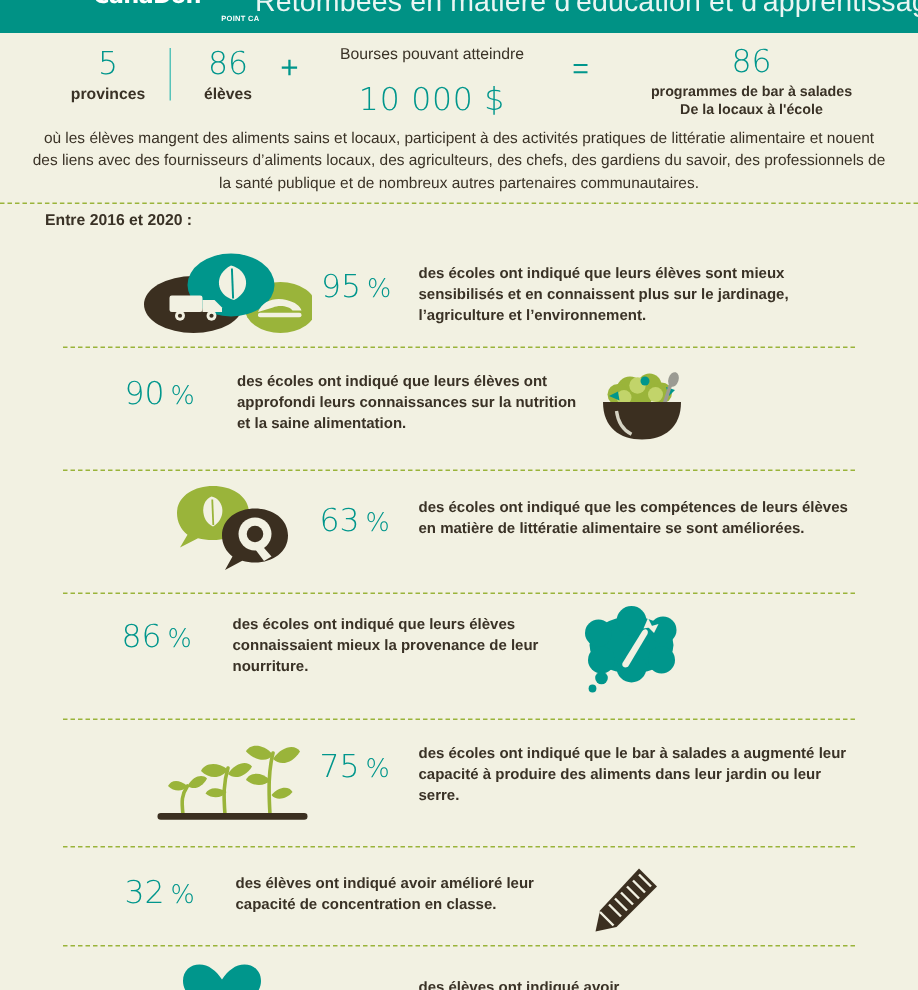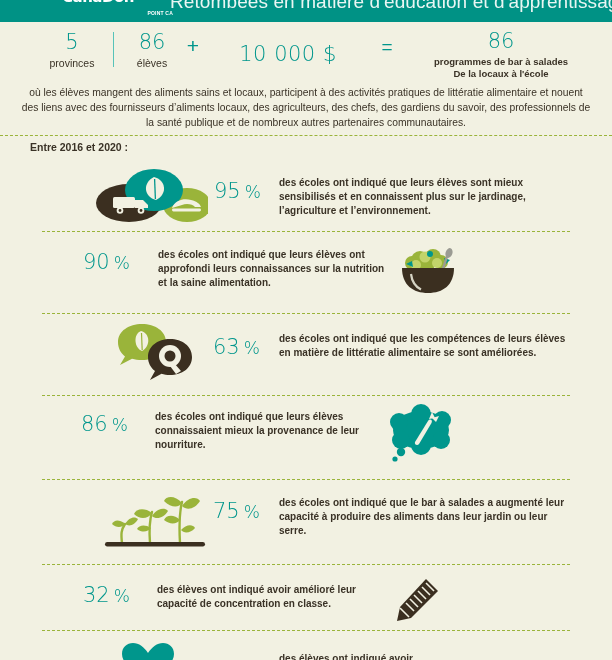--- a/index.html
+++ b/index.html
@@ -74,20 +74,21 @@
   .stat-num {
     color: #00968c;
     font-weight: 300;
     font-family: "DejaVu Sans", sans-serif;
     line-height: 1;
   }
   .stat-lbl {
     color: #3a3226;
     font-size: 10.5px;
     line-height: 1.1;
+    font-weight: bold;
   }
 
   .s-provinces {
     position: absolute;
     left: 36px;
     top: 2px;
     width: 72px;
     text-align: center;
   }
   .s-provinces .stat-num { font-size: 21px; }
@@ -273,20 +274,21 @@
   <div class="divider-v"></div>
 
   <div class="s-ecoles">
     <div class="stat-num">86</div>
     <div class="stat-lbl">élèves</div>
   </div>
 
   <div class="op-plus">+</div>
 
   <div class="s-bourses">
+    <div class="bourses-lbl">Bourses pouvant atteindre</div>
     <div class="bourses-amt">10 000 $</div>
   </div>
 
   <div class="op-equals">=</div>
 
   <div class="s-programmes">
     <div class="stat-num">86</div>
     <div class="prog-l1">programmes de bar à salades</div>
     <div class="prog-l2">De la locaux à l'école</div>
   </div>

